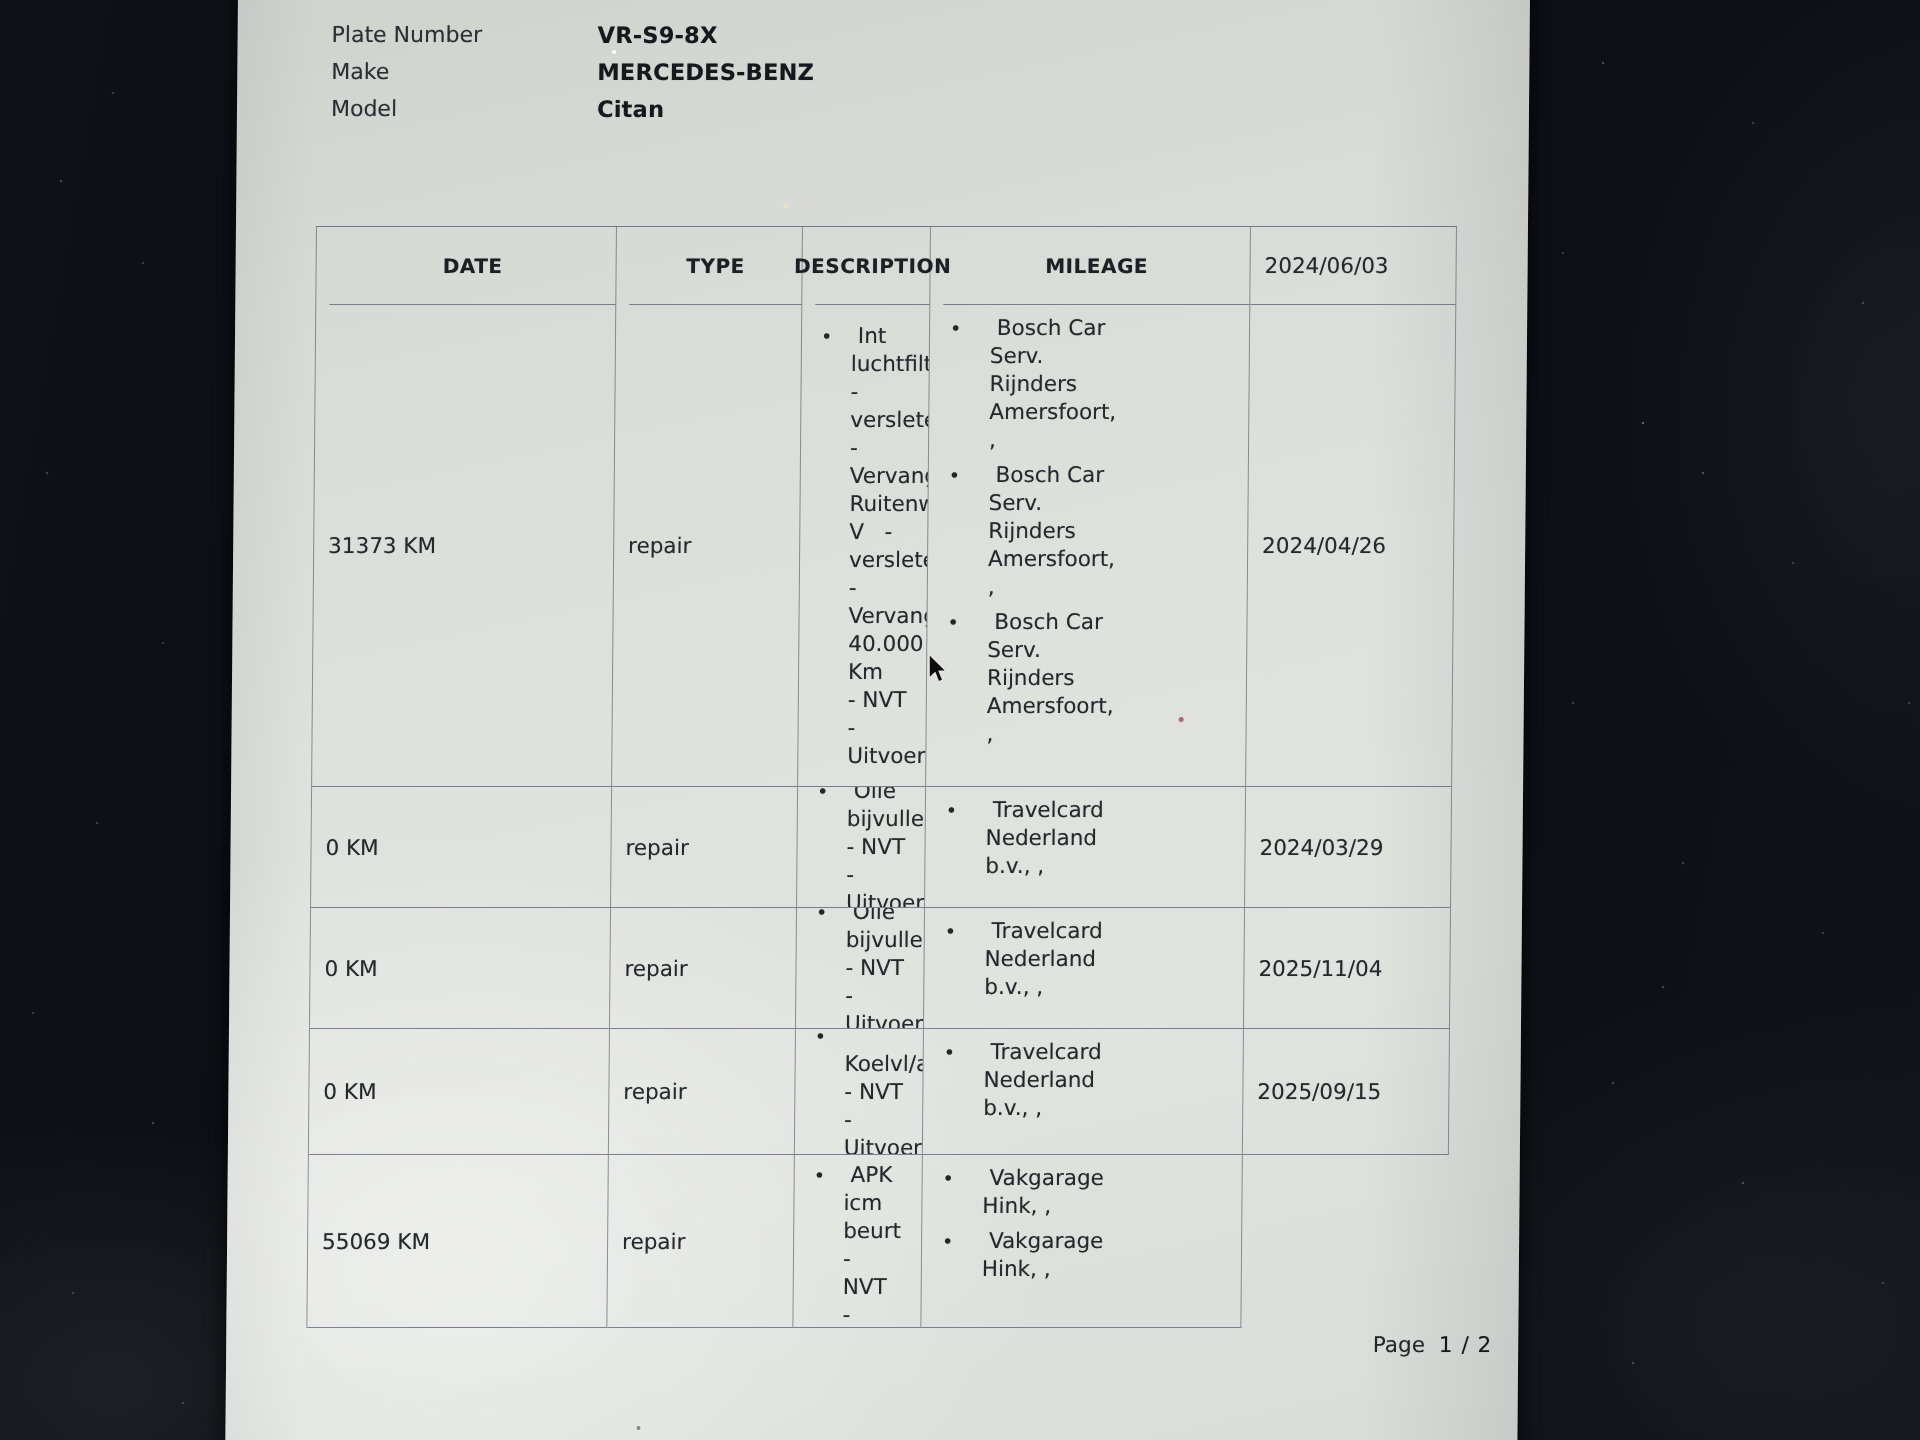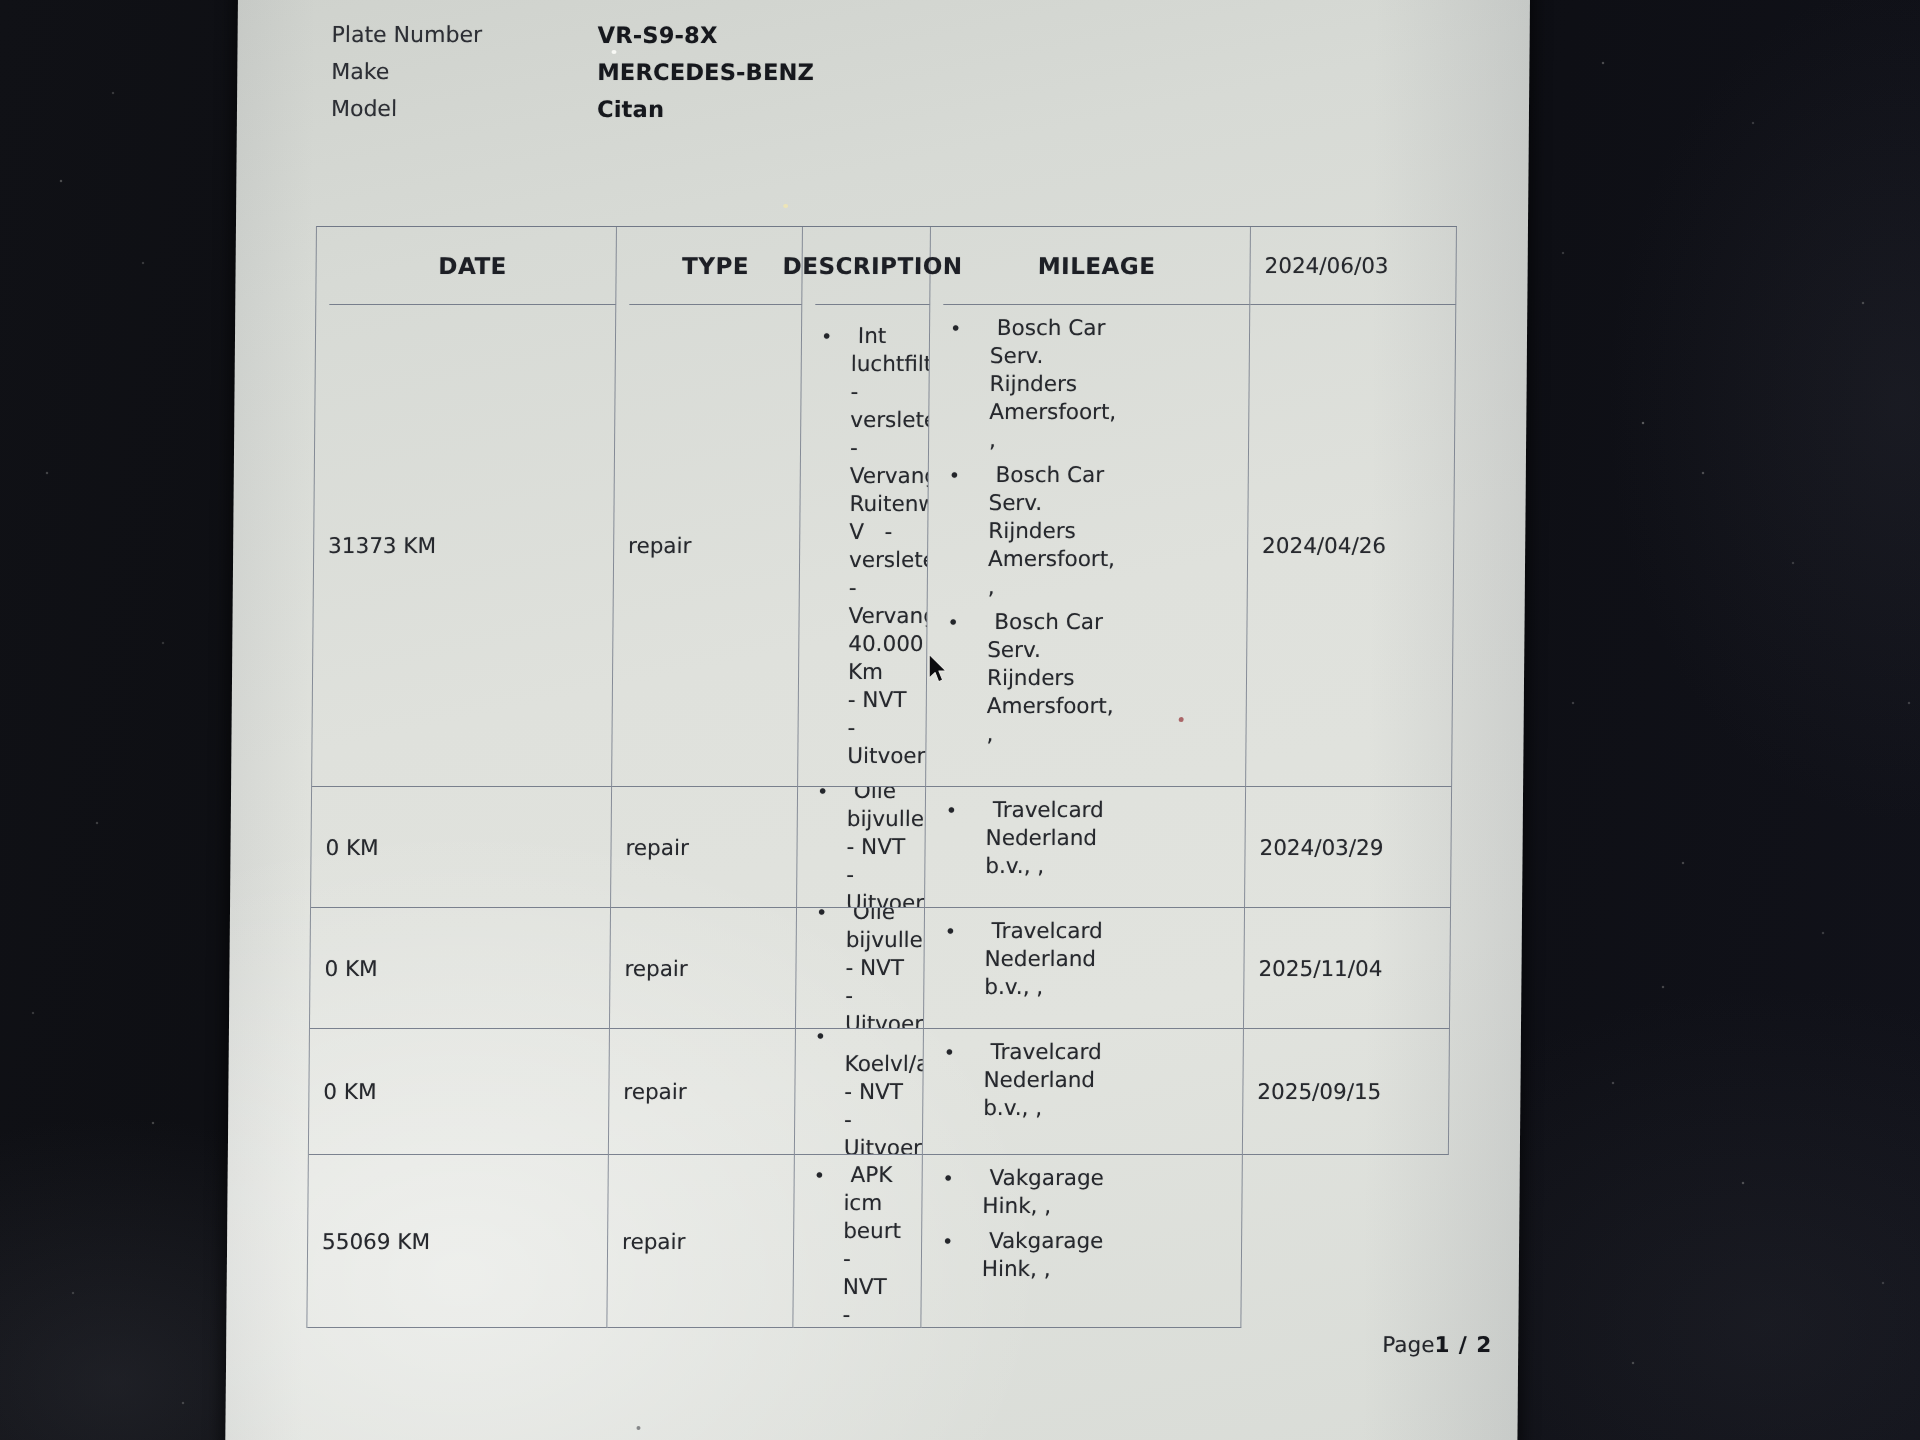--- a/index.html
+++ b/index.html
@@ -47,33 +47,33 @@
   
   .svc-table{
     position:absolute;left:80px;top:232px;
     display:grid;
     grid-template-columns:300px 186px 128px 320px 206px;
     grid-template-rows:78px 482px 121px 121px 126px 173px;
     border-top:1px solid rgba(96,104,122,0.85);
     border-left:1px solid rgba(96,104,122,0.70);
   }
   .td{border-right:1px solid rgba(96,104,122,0.70);border-bottom:1px solid rgba(96,104,122,0.80);min-width:0;}
-  .th{display:flex;align-items:center;justify-content:center;font-weight:bold;font-size:23px;letter-spacing:0.5px;color:#1d1f25;margin-left:13px;}
+  .th{display:flex;align-items:center;justify-content:center;font-weight:bold;font-size:20px;letter-spacing:0.5px;color:#1d1f25;margin-left:13px;}
   .cell-plain{display:flex;align-items:center;padding-left:14px;font-size:21.5px;}
   .cell-desc{display:flex;flex-direction:column;justify-content:center;padding:5px 4px 5px 10px;overflow:hidden;}
   .cell-desc.top{justify-content:flex-start;padding-top:6px;}
   .cell-supp{display:flex;flex-direction:column;justify-content:flex-start;padding:9px 2px 4px 12px;overflow:hidden;}
   .item{display:flex;align-items:flex-start;margin-bottom:7px;}
   .item:last-child{margin-bottom:0;}
   .bullet{flex:0 0 30px;font-size:19px;line-height:28px;padding-left:9px;color:#24262b;}
   .cell-supp .bullet{flex:0 0 40px;padding-left:8px;}
   .itxt{white-space:pre-wrap;font-size:21.5px;line-height:28px;min-width:0;}
   
   .page-footer{position:absolute;left:80px;width:1186px;top:1338px;text-align:right;font-size:21.5px;color:#24262b;}
-  .page-footer .pnum{font-weight:bold;color:#15171c;margin-left:0;letter-spacing:1px;}
+  .page-footer .pnum{font-weight:normal;color:#15171c;margin-left:14px;letter-spacing:1px;}
   
   .pspeck{position:absolute;border-radius:50%;pointer-events:none;}
   .pspeck.s1{left:374px;top:56px;width:5px;height:4px;background:rgba(255,255,252,0.85);}
   .pspeck.s2{left:547px;top:210px;width:5px;height:4px;background:rgba(240,230,180,0.9);}
   .pspeck.s3{left:947px;top:723px;width:5px;height:5px;background:rgba(152,60,64,0.75);}
   .pspeck.s4{left:411px;top:1432px;width:4px;height:4px;background:rgba(70,72,76,0.6);}
   
   .cursor{position:absolute;left:926px;top:653px;width:22px;height:31px;pointer-events:none;}
 </style>
 </head>

